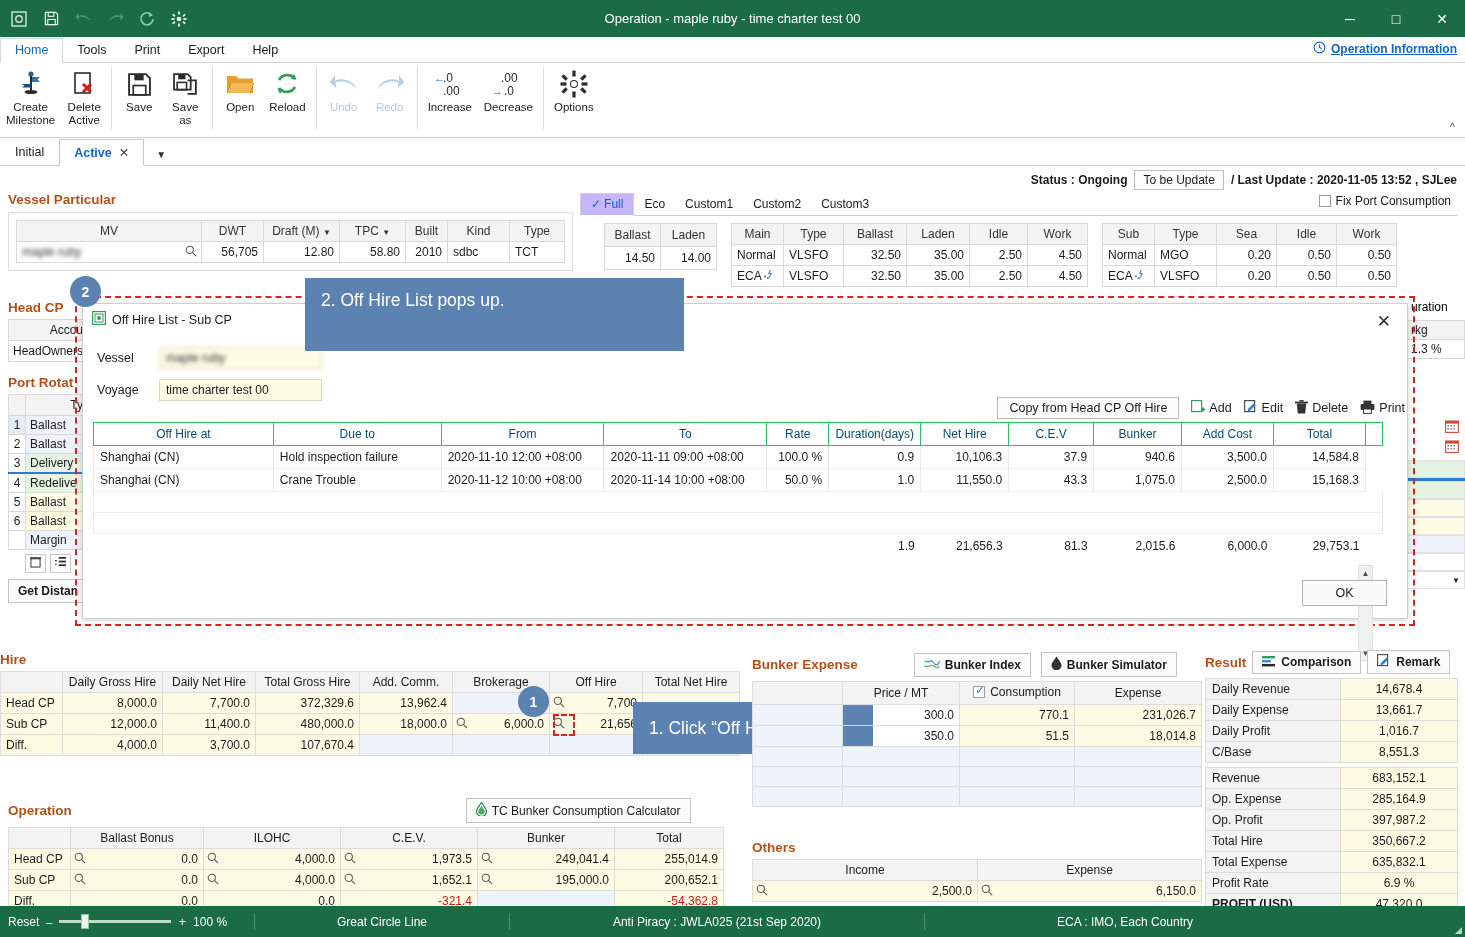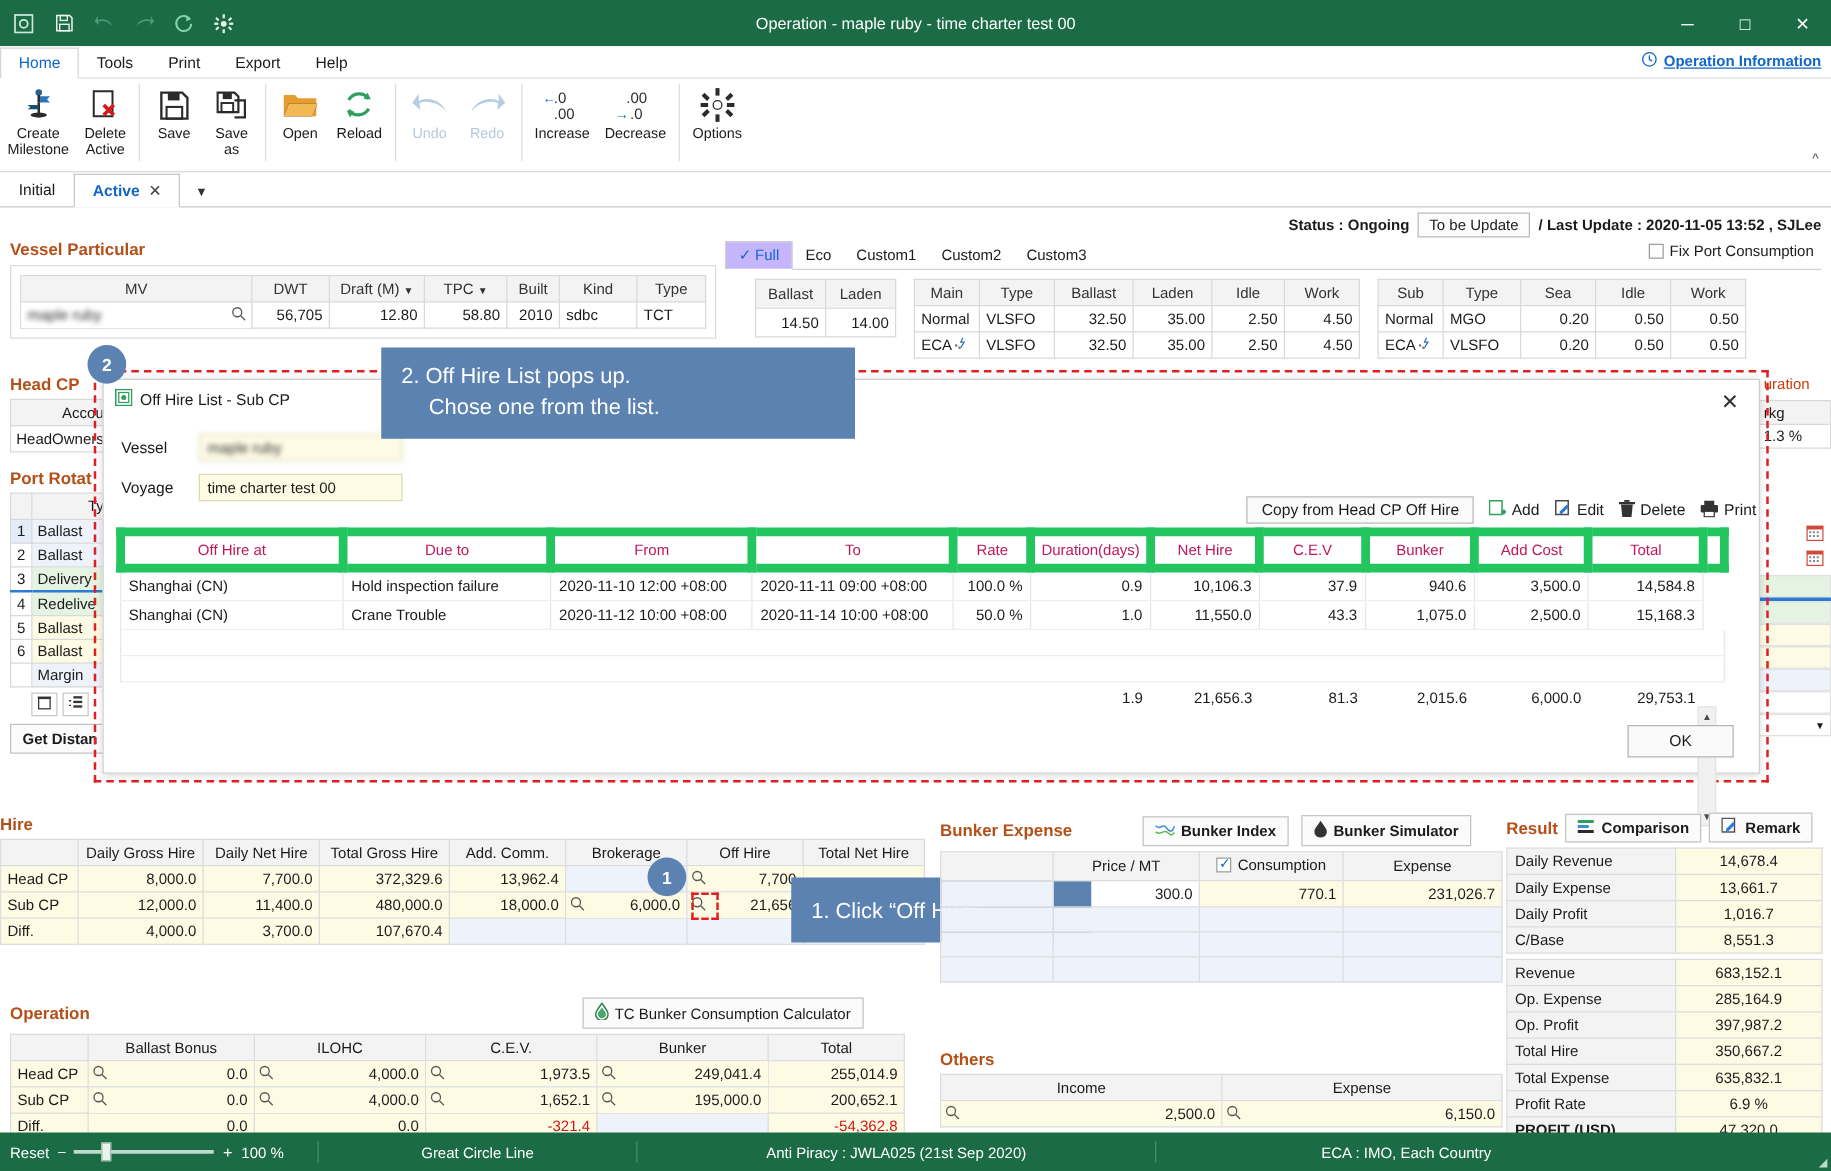--- a/index.html
+++ b/index.html
@@ -113,22 +113,22 @@
   .dlg-field .lab { width:62px; }
   .dlg-field .val { width:163px; background:#fdfbe4; border:1px solid #ddd9b8; padding:3px 6px;
                     font-size:12px; }
   .blurtext { filter:blur(2.1px); color:#333; }
   .dlg-toolbar { position:absolute; right:2px; top:93px; display:flex; gap:12px;
                  font-size:12.5px; }
   .copybtn { border:1px solid #b9b9b9; background:#fbfbfb; padding:3px 11px; font-size:12.5px; }
   .tb-act { display:flex; align-items:center; gap:4px; }
   .offgrid { position:absolute; left:10px; top:118px; width:1290px; }
   .offgrid table { width:100%; border-collapse:collapse; font-size:12px; }
-  .offgrid th { background:#fff; border:7px solid #22c55e; font-weight:normal; padding:4px 5px;
-                text-align:center; color:#be185d; }
+  .offgrid th { background:#fff; border:1px solid #22c55e; font-weight:normal; padding:4px 5px;
+                text-align:center; color:#0c4a6e; }
   .offgrid td { border-left:1px solid #e8e8e8; border-right:1px solid #e8e8e8;
                 border-bottom:1px solid #eee; padding:4px 6px; }
   .offgrid tr.empty td { height:21px; }
   .offgrid tr.total td { border:none; border-top:1px solid #ddd; padding-top:5px; }
   .scrollbar { position:absolute; right:10px; top:143px; width:15px; height:96px;
                background:#f0f0f0; border:1px solid #e2e2e2; }
   .sb-arrow { height:14px; display:flex; align-items:center; justify-content:center;
               font-size:8px; color:#4d4d4d; background:#f0f0f0; }
   .okbtn { position:absolute; right:20px; bottom:12px; width:85px; padding:5px 0;
            border:1px solid #b5b5b5; background:#fafafa; text-align:center; font-size:12.5px; }
@@ -622,21 +622,21 @@
           <rect x="4" y="5" width="8" height="2" fill="#333"></rect>
           <rect x="4" y="9" width="8" height="2" fill="#333"></rect>
           <path d="M0 5h2M0 9h2" stroke="#333" stroke-width="1.2"></path>
         </svg>
     </span>
   </div>
   <div style="border:1px solid #c3c3c3;background:#fbfbfb;text-align:center;padding:4px 2px;margin-top:6px;font-weight:bold;font-size:12px">Get Distan</div>
 </div>
 
 <div class="rstrip">
-  <div style="padding-left:6px;color:#c2410c">uration</div>
+  <div style="padding-left:6px;color:#000000">uration</div>
   <div style="margin-top:6px;border:1px solid #d9d9d9;background:#f3f3f3;padding:2px 5px">rkg</div>
   <div style="border:1px solid #d9d9d9;border-top:none;padding:2px 5px">1.3 %</div>
   <div style="margin-top:60px;display:flex;flex-direction:column;align-items:flex-end;padding-right:6px;gap:3px">
     <span><svg width="14" height="14" viewBox="0 0 14 14">
           <rect x="0.6" y="2" width="12.8" height="11.4" fill="#fff" stroke="#d04a3b" stroke-width="1.1"></rect>
           <rect x="0.6" y="2" width="12.8" height="2.6" fill="#d04a3b"></rect>
           <g fill="#888">
             <rect x="2.4" y="6" width="1.6" height="1.6"></rect>
             <rect x="5.4" y="6" width="1.6" height="1.6"></rect>
             <rect x="8.4" y="6" width="1.6" height="1.6"></rect>
@@ -800,21 +800,20 @@
       <div style="position:absolute;bottom:0;left:0;right:0" class="sb-arrow">▼</div>
     </div>
   </div>
 
   <div class="okbtn">OK</div>
 </div>
 
 <div class="badge" style="left:70px; top:276px">2</div>
 <div class="callout" style="left:305px; top:278px; width:379px; height:73px">
   <div>2.  Off Hire List pops up.</div>
-  <div style="padding-left:22px">Chose one from the list.</div>
 </div>
 
 <div class="hire">
   <div class="sect-h">Hire</div>
   <table style="margin-top:4px">
     <tbody>
         <tr>
       <th style="width:62px"></th>
       <th style="width:100px">Daily Gross Hire</th>
       <th style="width:93px">Daily Net Hire</th>
@@ -913,20 +912,26 @@
       <th>Expense</th>
     </tr>
     <tr>
       <td class="bluish"></td>
       <td class="num">300.0</td>
       <td class="num yellow">770.1</td>
       <td class="num yellow">231,026.7</td>
     </tr>
     <tr>
       <td class="bluish"></td>
+      <td class="num">350.0</td>
+      <td class="num yellow">51.5</td>
+      <td class="num yellow">18,014.8</td>
+    </tr>
+    <tr>
+      <td class="bluish"></td>
       <td class="num bluish"></td>
       <td class="num bluish"></td>
       <td class="num bluish"></td>
     </tr>
     <tr>
       <td class="bluish"></td>
       <td class="num bluish"></td>
       <td class="num bluish"></td>
       <td class="num bluish"></td>
     </tr>

